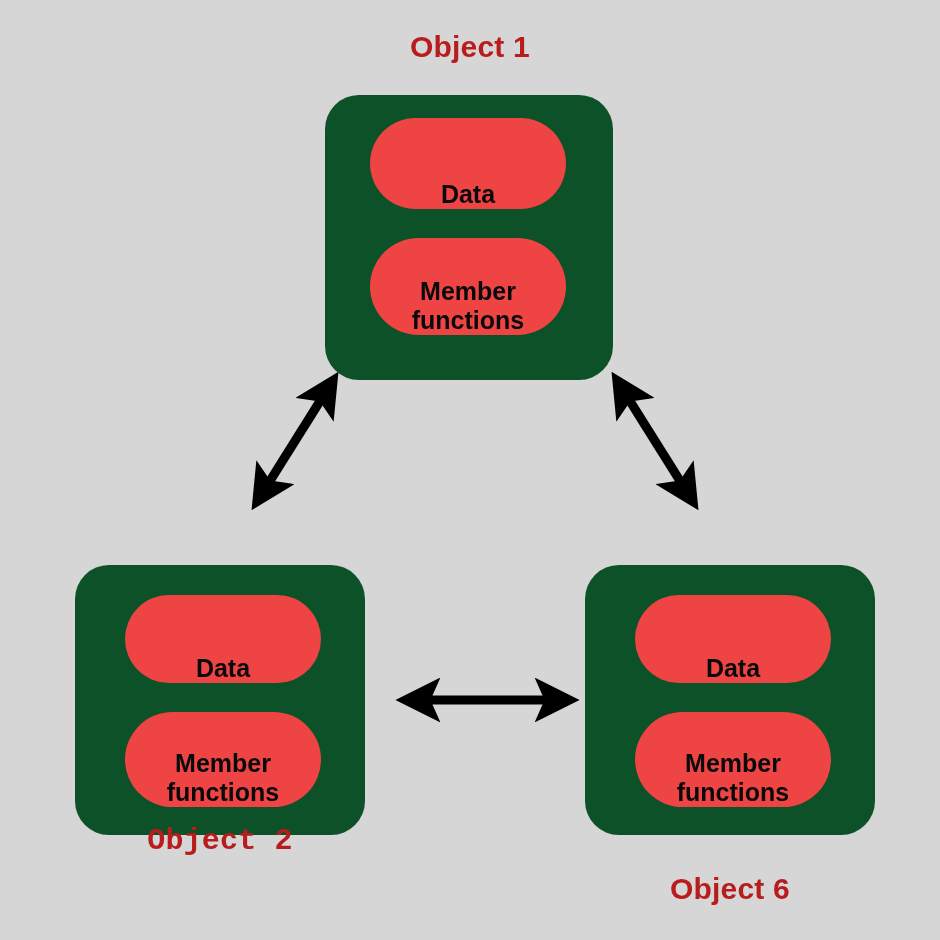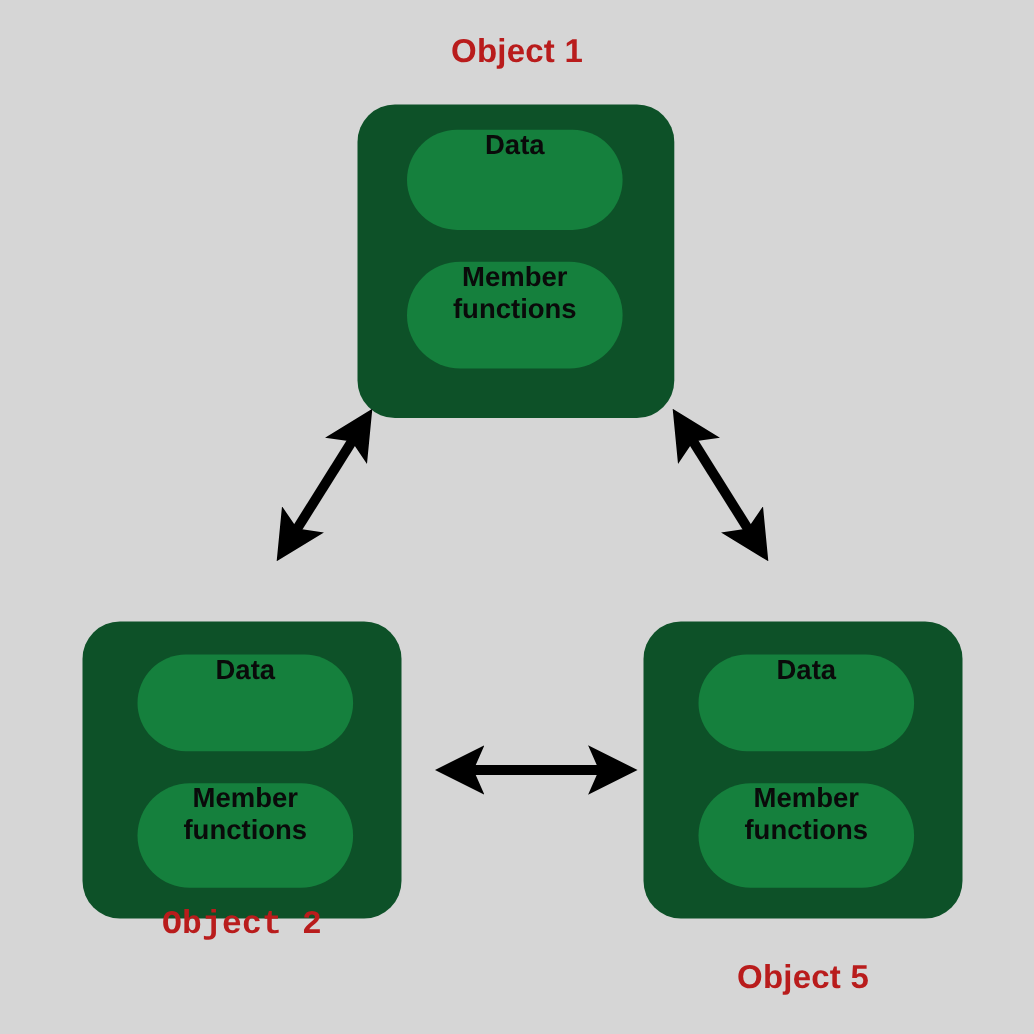--- a/index.html
+++ b/index.html
@@ -42,24 +42,24 @@
     border-radius: 34px;
     box-sizing: border-box;
   }
   #object-1-box { left: 325px; top: 95px;  width: 288px; height: 285px; }
   #object-2-box { left: 75px;  top: 565px; width: 290px; height: 270px; }
   #object-3-box { left: 585px; top: 565px; width: 290px; height: 270px; }
 
   
   .pill {
     position: absolute;
-    background: #15803d;
+    background: #ef4444;
     border-radius: 70px;
     display: flex;
-    align-items: flex-start;
+    align-items: flex-end;
     justify-content: center;
     text-align: center;
     color: #0a0a0a;
     font-weight: bold;
     font-size: 25px;
     line-height: 1.17;
     box-sizing: border-box;
     font-family: "Liberation Sans", sans-serif;
   }
 
@@ -122,21 +122,21 @@
       <span>Data</span>
     </div>
     <div class="pill" id="object-3-functions-pill">
       <span>
         <span>Member</span><br>
         <span>functions</span>
       </span>
     </div>
   </div>
 
-  <div class="obj-label" id="label-object-3">Object 5</div>
+  <div class="obj-label" id="label-object-3">Object 6</div>
 
   <svg class="connector" id="connector-1-2" viewBox="0 0 120 145" width="120" height="145">
     <defs>
       <marker id="arrowhead-a" markerWidth="5" markerHeight="5" refX="2.6" refY="2.5" orient="auto" markerUnits="strokeWidth">
         <path d="M 0 0 L 5 2.5 L 0 5 L 1.1 2.5 Z" fill="#000000"></path>
       </marker>
       <marker id="arrowtail-a" markerWidth="5" markerHeight="5" refX="2.6" refY="2.5" orient="auto-start-reverse" markerUnits="strokeWidth">
         <path d="M 0 0 L 5 2.5 L 0 5 L 1.1 2.5 Z" fill="#000000"></path>
       </marker>
     </defs>

